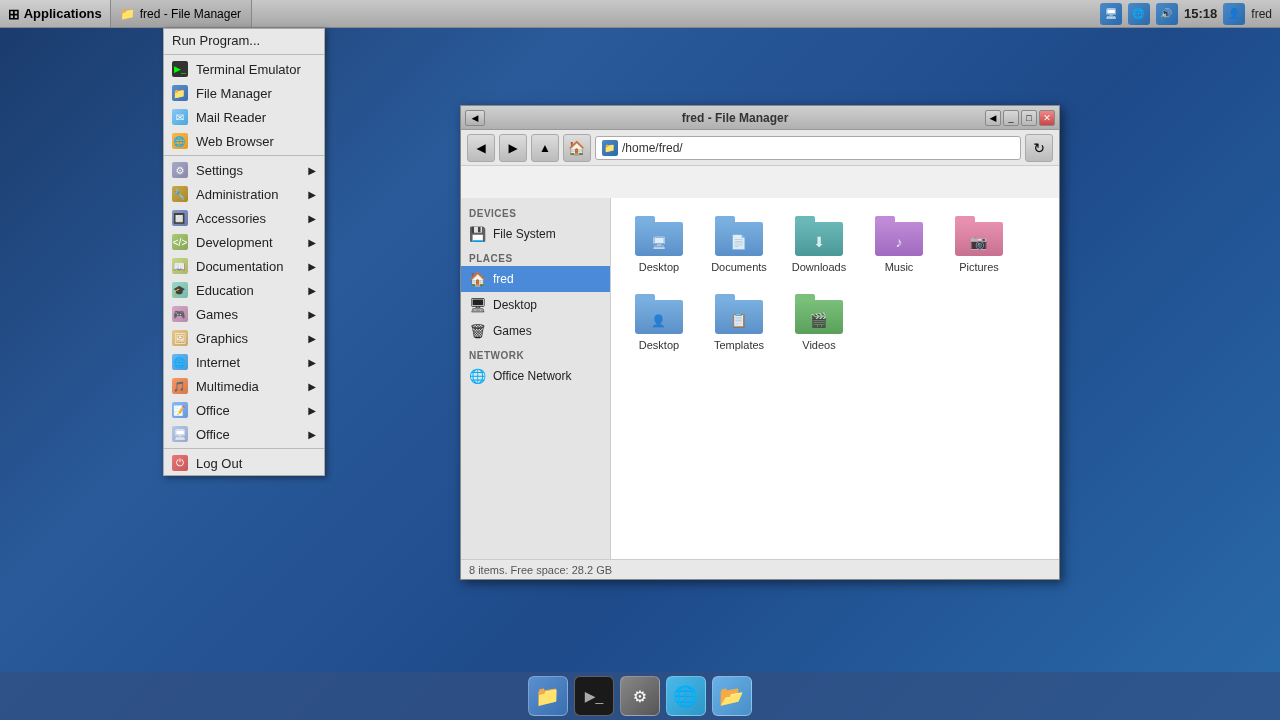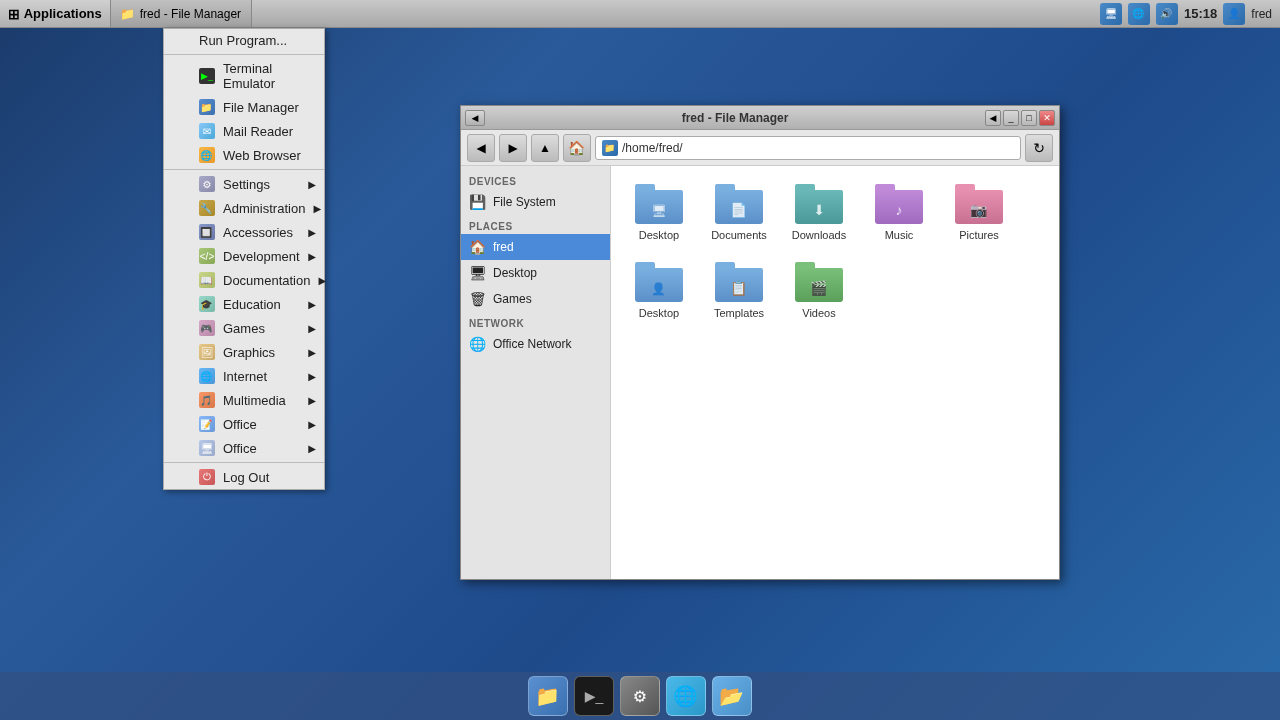--- a/index.html
+++ b/index.html
@@ -113,21 +113,20 @@
 
     .app-menu-item {
       display: flex;
       align-items: center;
       gap: 8px;
       padding: 4px 8px;
       cursor: pointer;
       font-size: 13px;
       color: #222;
       position: relative;
-      margin-left: 27px;
     }
     .app-menu-item .arrow {
       margin-left: auto;
       font-size: 10px;
     }
 
     .app-menu-separator {
       height: 1px;
       background: #bbb;
       margin: 2px 0;
@@ -275,20 +274,21 @@
     .fm-location-text {
       font-size: 12px;
       color: #333;
     }
 
     
     .fm-body {
       display: flex;
       flex: 1;
       overflow: hidden;
+      margin-top: 32px;
     }
 
     
     .fm-sidebar {
       width: 150px;
       background: #e4e4e4;
       border-right: 1px solid #ccc;
       overflow-y: auto;
       padding: 4px 0;
     }
@@ -685,20 +685,23 @@
         <div class="fm-folder-icon folder-green">
           <div class="folder-tab"></div>
           <div class="folder-body"></div>
           <div class="folder-icon-overlay">🎬</div>
         </div>
         <span class="fm-folder-label">Videos</span>
       </div>
     </div>
   </div>
 
+  <div class="fm-statusbar">
+    <span>8 items. Free space: 28.2 GB</span>
+  </div>
 </div>
 
 <div class="taskbar-bottom">
   <div class="tb-icon icon-files">📁</div>
   <div class="tb-icon icon-terminal" style="background:#1a1a1a; color:#aaa; font-size:14px;">▶_</div>
   <div class="tb-icon" style="background:linear-gradient(135deg,#888,#555); color:white; font-size:16px;">⚙</div>
   <div class="tb-icon icon-globe">🌐</div>
   <div class="tb-icon icon-folder">📂</div>
 </div>
 

